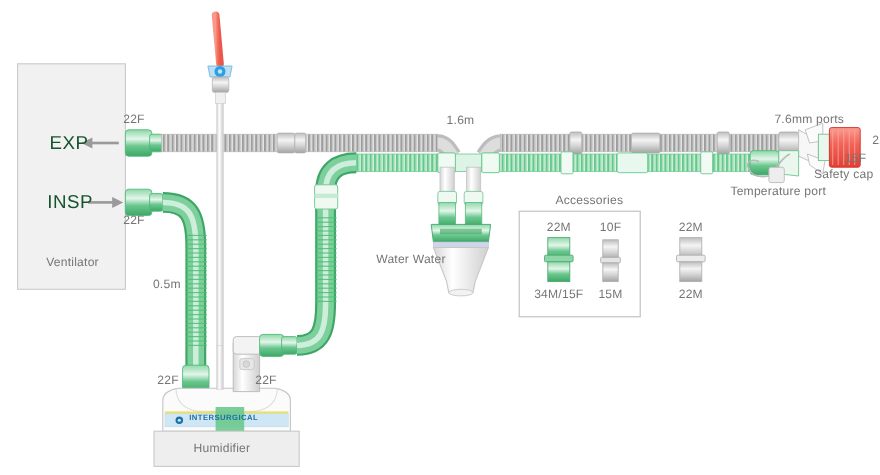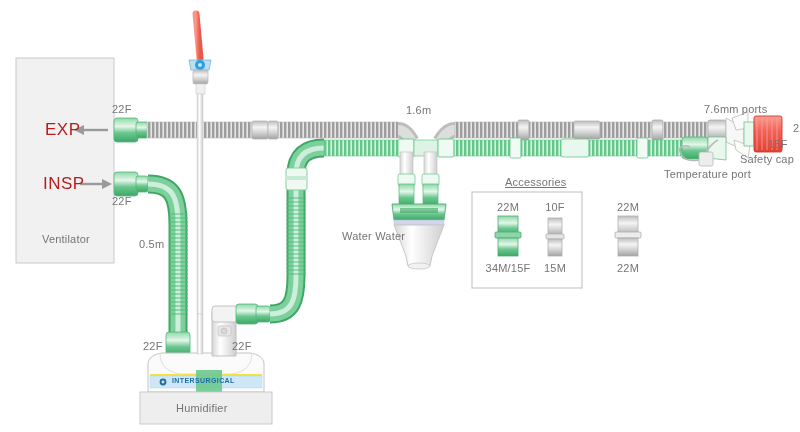--- a/index.html
+++ b/index.html
@@ -1,20 +1,20 @@
 <!DOCTYPE html>
 <html><head>
 <meta charset="utf-8">
 <style>
   html,body{margin:0;padding:0;background:#ffffff;}
   body{width:800px;height:432px;position:relative;overflow:hidden;
        font-family:"Liberation Sans","DejaVu Sans",sans-serif;color:#6a6a6a;}
   #stage{position:absolute;inset:0;width:800px;height:432px;}
   .lbl{position:absolute;font-size:11px;color:#757575;white-space:nowrap;letter-spacing:.2px;}
-  .lbl.big{font-size:17px;color:#b91c1c;letter-spacing:.5px;}
+  .lbl.big{font-size:17px;color:#14532d;letter-spacing:.5px;}
   .lbl.c{transform:translateX(-50%);}
   svg{position:absolute;left:0;top:0;}
 </style>
 </head>
 <body>
 
 <div id="stage">
 
   <svg width="800" height="432" viewBox="0 0 800 432">
     <defs>
@@ -314,32 +314,32 @@
       <rect x="618" y="238" width="20" height="18" fill="url(#gGrey)" stroke="#b0b0b0" stroke-width="0.8"></rect>
     </g>
   </svg>
 
   <div class="lbl big" style="left:45px;top:120px;">EXP</div>
   <div class="lbl big" style="left:43px;top:174px;">INSP</div>
   <div class="lbl" style="left:112px;top:103px;">22F</div>
   <div class="lbl" style="left:112px;top:195px;">22F</div>
   <div class="lbl" style="left:42px;top:233px;">Ventilator</div>
 
-  <div class="lbl" style="left:139px;top:238px;">0.5m</div>
+  <div class="lbl" style="left:139px;top:253px;">0.5m</div>
   <div class="lbl" style="left:406px;top:104px;">1.6m</div>
 
   <div class="lbl" style="left:143px;top:340px;">22F</div>
   <div class="lbl" style="left:232px;top:340px;">22F</div>
   <div class="lbl" style="left:176px;top:402px;">Humidifier</div>
   <div style="position:absolute;left:172px;top:377px;font-size:7px;font-weight:bold;
               color:#1d6fa5;letter-spacing:.4px;font-family:'Liberation Sans',sans-serif;">INTERSURGICAL</div>
 
   <div class="lbl" style="left:342px;top:230px;">Water Water</div>
 
-  <div class="lbl" style="left:505px;top:176px;text-decoration:underline;">Accessories</div>
+  <div class="lbl" style="left:505px;top:176px;">Accessories</div>
   <div class="lbl c" style="left:508px;top:201px;">22M</div>
   <div class="lbl c" style="left:508px;top:262px;">34M/15F</div>
   <div class="lbl c" style="left:555px;top:201px;">10F</div>
   <div class="lbl c" style="left:555px;top:262px;">15M</div>
   <div class="lbl c" style="left:628px;top:201px;">22M</div>
   <div class="lbl c" style="left:628px;top:262px;">22M</div>
 
   <div class="lbl" style="left:704px;top:103px;">7.6mm ports</div>
   <div class="lbl" style="left:768px;top:122px;padding-left:25px;">22M/</div>
   <div class="lbl" style="left:768px;top:138px;">15F</div>

